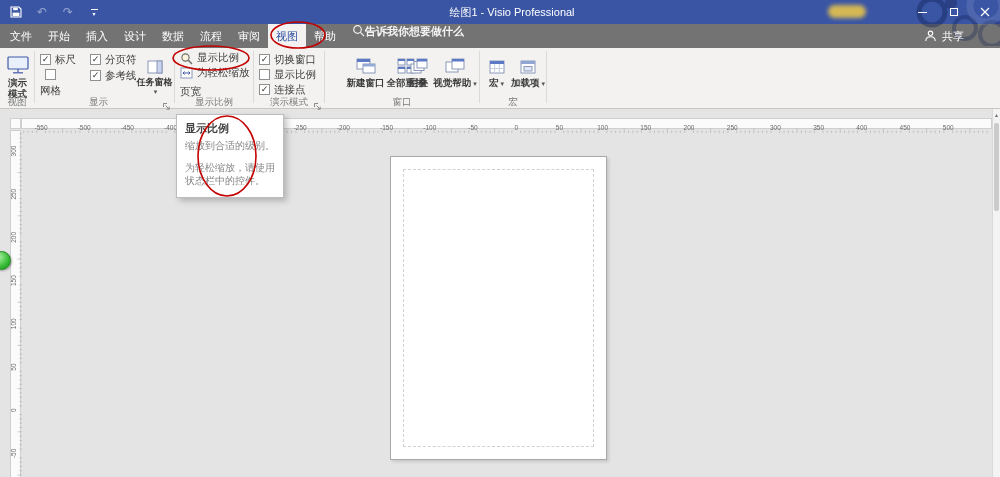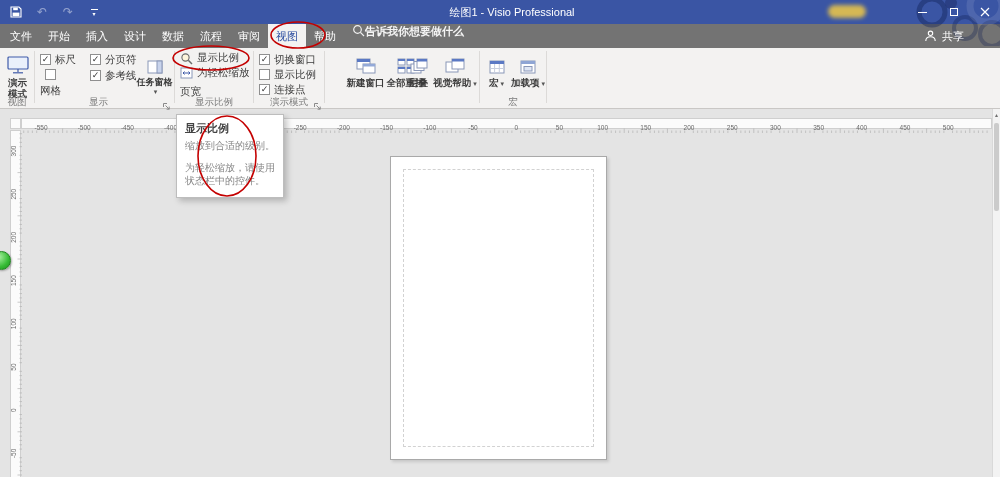--- a/index.html
+++ b/index.html
@@ -308,20 +308,21 @@
   <div class="bbtn" style="left:433px;width:44px;">
     <span class="bicon">
       <svg width="20" height="16">
         <rect x="1" y="4" width="12" height="10" fill="#fff" stroke="#8a97b8"></rect>
         <rect x="7" y="1" width="12" height="10" fill="#fff" stroke="#8a97b8"></rect>
           <rect x="7" y="1" width="12" height="2.5" fill="#5b79c4"></rect>
       </svg>
     </span>
     <span class="blabel"><span>视觉帮助</span><span class="dd">▾</span></span>
   </div>
+  <div class="glabel" style="left:325px;width:154px;">窗口</div>
   <div class="vsep" style="left:479px;"></div>
 
   <div class="bbtn" style="left:483px;width:27px;">
     <span class="bicon">
       <svg width="16" height="14">
         <rect x="1" y="1" width="14" height="12" fill="#fff" stroke="#8a97b8"></rect>
           <rect x="1" y="1" width="14" height="3" fill="#5b79c4"></rect>
         <line x1="5.6" y1="4" x2="5.6" y2="13" stroke="#c7cede"></line>
           <line x1="10.3" y1="4" x2="10.3" y2="13" stroke="#c7cede"></line>
         <line x1="1" y1="8.5" x2="15" y2="8.5" stroke="#c7cede"></line>

